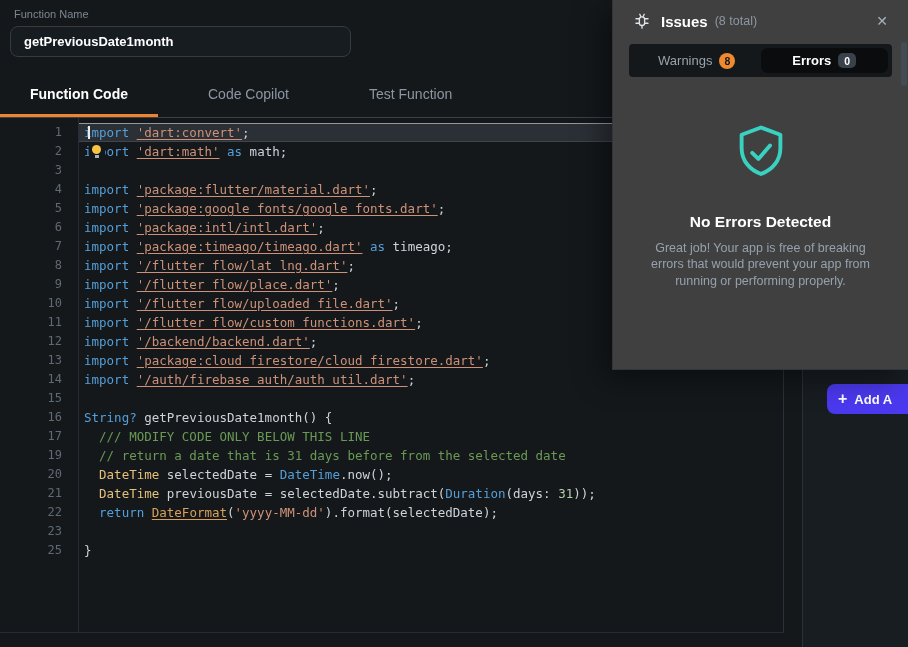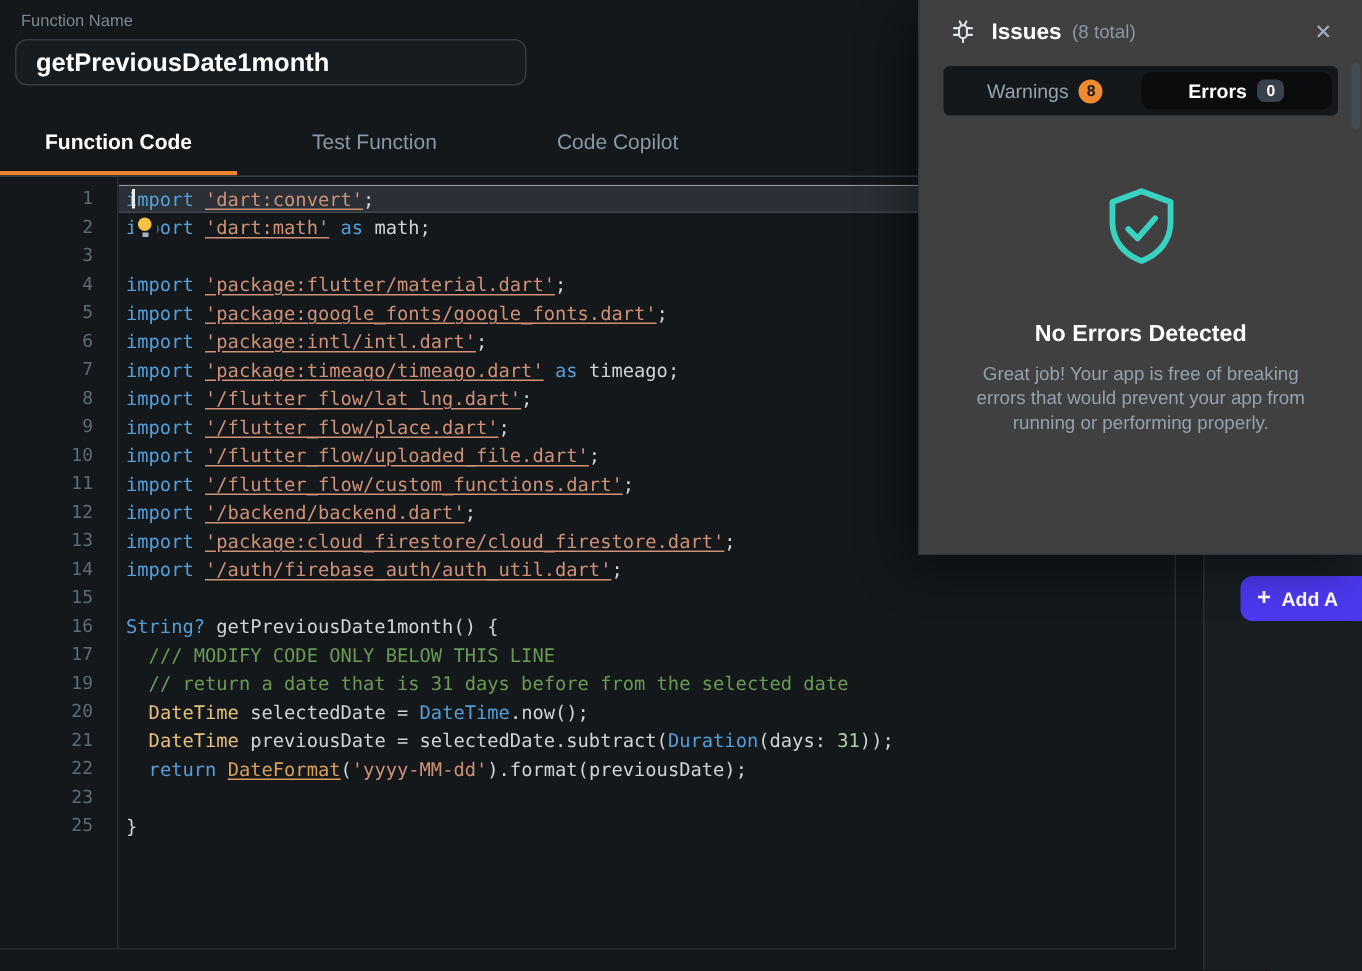--- a/index.html
+++ b/index.html
@@ -6,21 +6,21 @@
   html,body { background:#0e1114; }
   .app {
     position:relative; width:908px; height:647px; overflow:hidden;
     background:#14181B; font-family:"Liberation Sans", sans-serif;
   }
   
   .fn-label { position:absolute; left:14px; top:8px; font-size:11px; color:#7C8792; }
   .fn-input {
     position:absolute; left:10px; top:26px; width:341px; height:31px;
     background:#171C21; border:1px solid #343B42; border-radius:8px;
-    color:#FFFFFF; font-size:17px; font-weight:bold; line-height:29px; padding:0 13px;
+    color:#FFFFFF; font-size:13px; font-weight:bold; line-height:29px; padding:0 13px;
   }
   
   .tabs { position:absolute; left:0; top:74px; height:43px; display:flex; gap:20px; }
   .tab {
     padding:0 30px; height:43px; line-height:40px; font-size:14px; color:#8B97A2;
     border-bottom:3px solid transparent; white-space:nowrap; cursor:default;
   }
   .tab.active { color:#FFFFFF; font-weight:bold; border-bottom-color:#EE8430; }
   
   .editor {
@@ -96,22 +96,22 @@
 </head>
 <body>
 
 <div class="app">
 
   <div class="fn-label">Function Name</div>
   <div class="fn-input">getPreviousDate1month</div>
 
   <div class="tabs">
     <div class="tab active">Function Code</div>
+    <div class="tab">Code Copilot</div>
     <div class="tab">Test Function</div>
-    <div class="tab">Code Copilot</div>
   </div>
 
   <div class="rightcol"></div>
   <div class="divider"></div>
 
   <div class="editor">
     <div class="gutter-line"></div>
     <div>
         <div class="line">
           <span class="ln">1</span>
@@ -189,21 +189,21 @@
         <div class="line">
           <span class="ln">20</span>
           <span class="codetext"><span class="tok-p">  </span><span class="tok-t">DateTime</span><span class="tok-p"> selectedDate = </span><span class="tok-k">DateTime</span><span class="tok-p">.now();</span></span>
         </div>
         <div class="line">
           <span class="ln">21</span>
           <span class="codetext"><span class="tok-p">  </span><span class="tok-t">DateTime</span><span class="tok-p"> previousDate = selectedDate.subtract(</span><span class="tok-k">Duration</span><span class="tok-p">(days: </span><span class="tok-n">31</span><span class="tok-p">));</span></span>
         </div>
         <div class="line">
           <span class="ln">22</span>
-          <span class="codetext"><span class="tok-p">  </span><span class="tok-k">return</span><span class="tok-p"> </span><span class="tok-u">DateFormat</span><span class="tok-p">(</span><span class="tok-q">'yyyy-MM-dd'</span><span class="tok-p">).format(previousDate);</span></span>
+          <span class="codetext"><span class="tok-p">  </span><span class="tok-k">return</span><span class="tok-p"> </span><span class="tok-u">DateFormat</span><span class="tok-p">(</span><span class="tok-q">'yyyy-MM-dd'</span><span class="tok-p">).format(selectedDate);</span></span>
         </div>
         <div class="line">
           <span class="ln">23</span>
           <span class="codetext"></span>
         </div>
         <div class="line">
           <span class="ln">25</span>
           <span class="codetext"><span class="tok-p">}</span></span>
         </div>
       </div>

